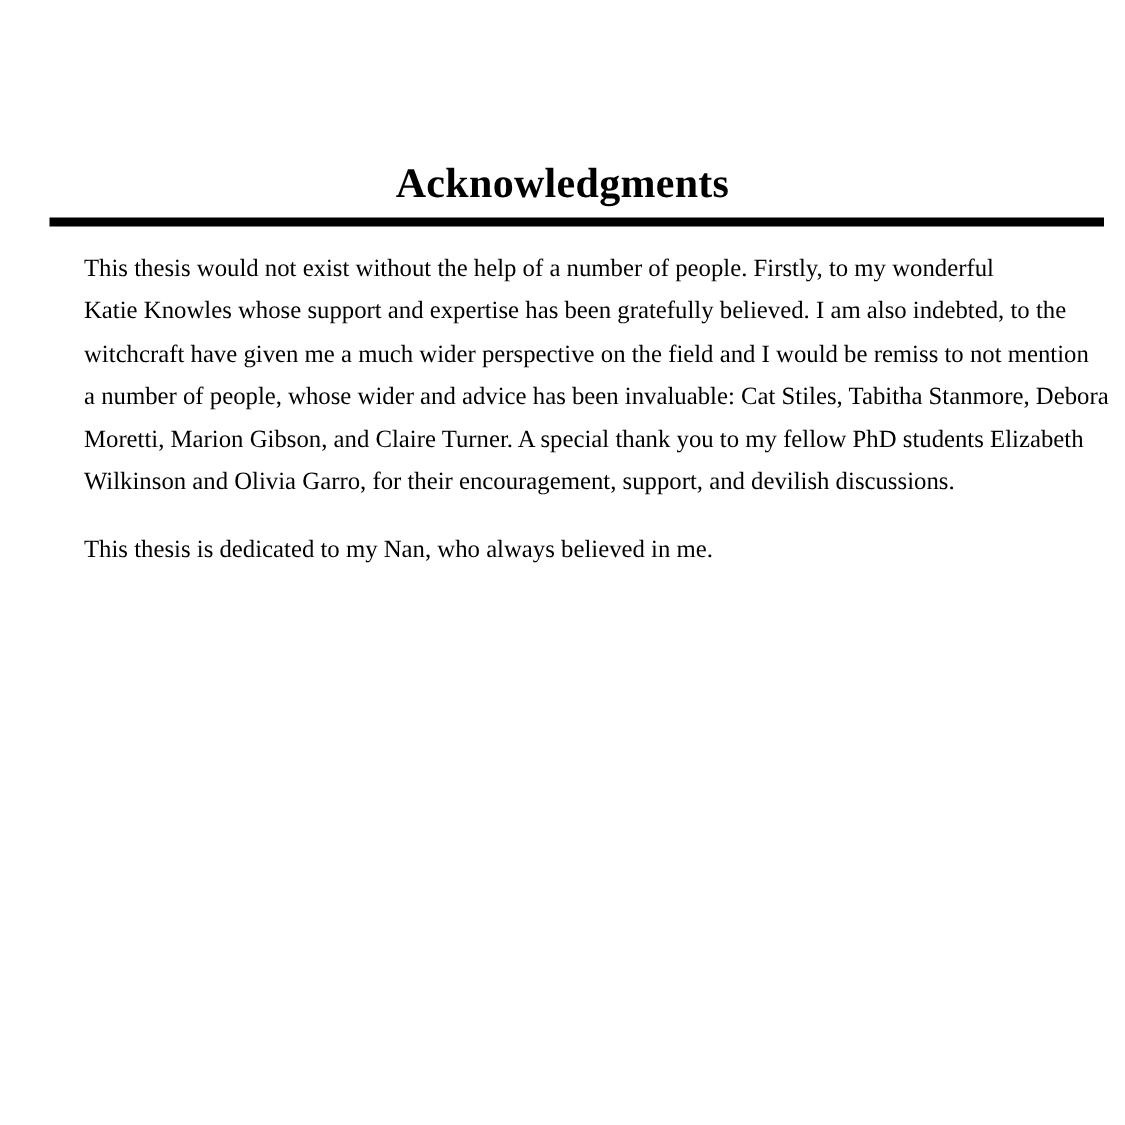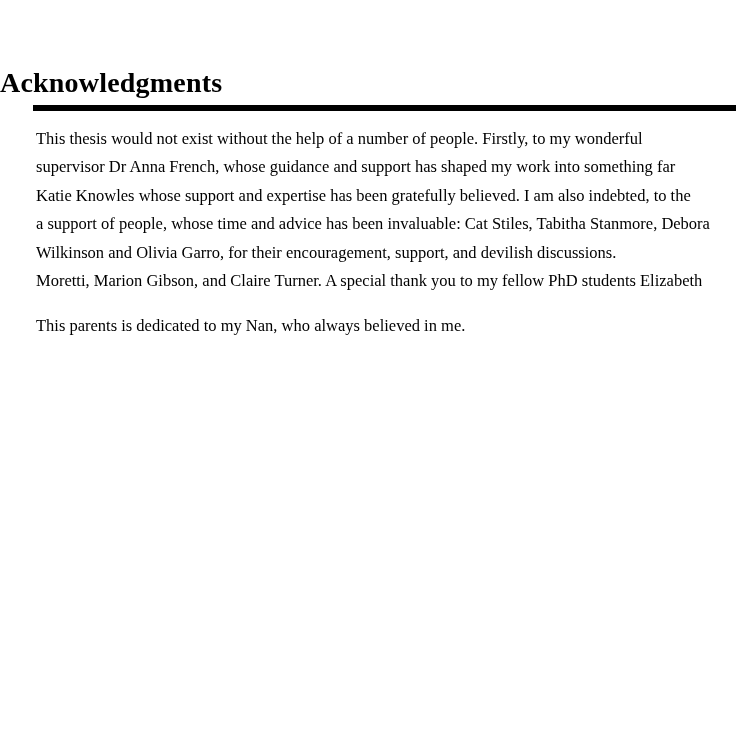--- a/index.html
+++ b/index.html
@@ -11,34 +11,34 @@
     position: relative;
     width: 750px;
     height: 750px;
     background: #ffffff;
     color: #000000;
     font-family: "Liberation Serif", "DejaVu Serif", serif;
     overflow: hidden;
   }
   .doc-title {
     margin: 0;
-    padding-top: 66px;
-    text-align: left;
+    padding-top: 106px;
+    text-align: center;
     font-size: 28px;
     line-height: 34px;
     font-weight: 700;
     letter-spacing: 0.2px;
   }
   .title-rule {
     height: 6px;
     background: #000000;
     margin: 5px 14px 0 33px;
   }
   .content {
-    margin: 14px 17px 0 36px;
+    margin: 14px 17px 0 56px;
     font-size: 16.5px;
   }
   .para {
     margin: 0 0 17px 0;
   }
   .line {
     line-height: 28.4px;
     white-space: nowrap;
   }
 </style>
@@ -48,28 +48,28 @@
 <div class="page">
 
   <h1 class="doc-title">Acknowledgments</h1>
 
   <div class="title-rule"></div>
 
   <div class="content">
 
     <div class="para">
       <div class="line">This thesis would not exist without the help of a number of people. Firstly, to my wonderful</div>
-      <div class="line">supervisor Dr Anna French, whose guidance and support has shaped my work into something far</div>
       <div class="line">Katie Knowles whose support and expertise has been gratefully believed. I am also indebted, to the</div>
-      <div class="line">a support of people, whose time and advice has been invaluable: Cat Stiles, Tabitha Stanmore, Debora</div>
+      <div class="line">witchcraft have given me a much wider perspective on the field and I would be remiss to not mention</div>
+      <div class="line">a number of people, whose wider and advice has been invaluable: Cat Stiles, Tabitha Stanmore, Debora</div>
+      <div class="line">Moretti, Marion Gibson, and Claire Turner. A special thank you to my fellow PhD students Elizabeth</div>
       <div class="line">Wilkinson and Olivia Garro, for their encouragement, support, and devilish discussions.</div>
-      <div class="line">Moretti, Marion Gibson, and Claire Turner. A special thank you to my fellow PhD students Elizabeth</div>
     </div>
 
     <div class="para">
     </div>
 
     <div class="para">
-      <div class="line">This parents is dedicated to my Nan, who always believed in me.</div>
+      <div class="line">This thesis is dedicated to my Nan, who always believed in me.</div>
     </div>
 
   </div>
 </div>
 
 </body></html>

